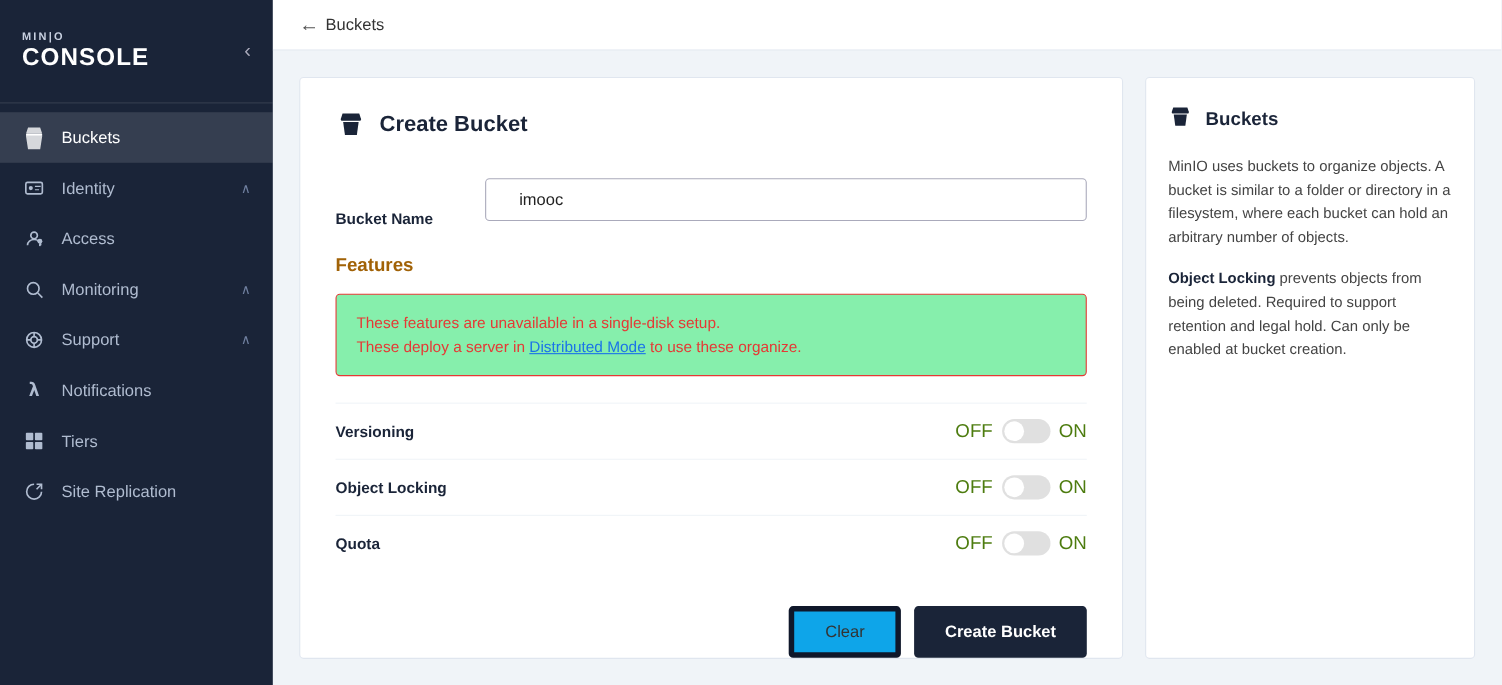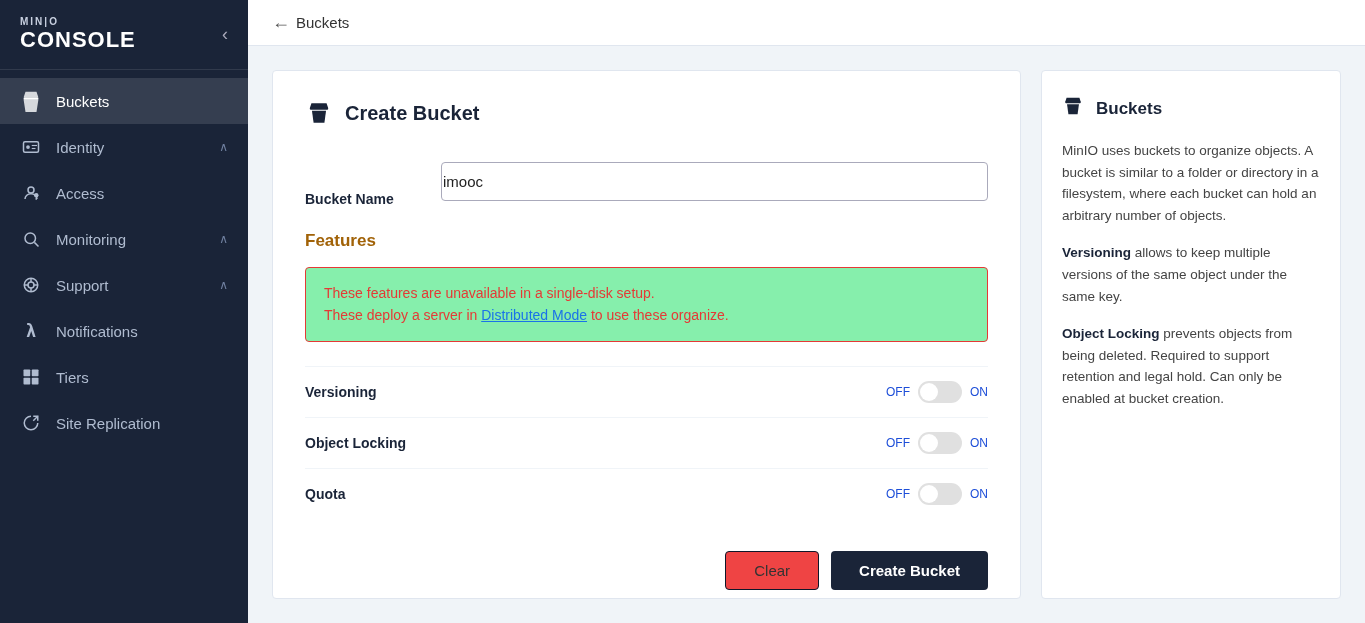--- a/index.html
+++ b/index.html
@@ -10,21 +10,21 @@
       width: 248px;
       min-width: 248px;
       background: #1a2438;
       color: #fff;
       display: flex;
       flex-direction: column;
       height: 623px;
       overflow-y: auto;
     }
     .sidebar-logo {
-      padding: 16px 20px;
+      padding: 28px 20px;
       display: flex;
       align-items: center;
       justify-content: space-between;
       border-bottom: 1px solid rgba(255,255,255,0.1);
     }
     .logo-text { display: flex; flex-direction: column; }
     .logo-mini { font-size: 10px; font-weight: 700; letter-spacing: 2px; color: #c8d0e0; }
     .logo-console { font-size: 22px; font-weight: 800; color: #fff; letter-spacing: 1px; }
     .sidebar-toggle { color: #aab; cursor: pointer; font-size: 18px; }
 
@@ -124,21 +124,21 @@
       font-weight: 600;
       color: #1a2438;
       width: 120px;
       flex-shrink: 0;
       margin-top: 36px;
     }
     .form-input {
       flex: 1;
       border: 1px solid #aab;
       border-radius: 4px;
-      padding: 10px 1px;
+      padding: 10px 30px;
       font-size: 15px;
       color: #222;
       outline: none;
     }
 
     .features-title {
       font-size: 17px;
       font-weight: 600;
       color: #a16207;
       margin-bottom: 16px;
@@ -174,22 +174,22 @@
       color: #1a2438;
       width: 160px;
     }
     .toggle-group {
       display: flex;
       align-items: center;
       gap: 8px;
       margin-left: auto;
     }
     .toggle-label {
-      font-size: 12px;
-      color: #1d4ed8;
+      font-size: 17px;
+      color: #4d7c0f;
       font-weight: 500;
     }
     .toggle-switch {
       width: 44px;
       height: 22px;
       background: #ccc;
       border-radius: 11px;
       position: relative;
       cursor: not-allowed;
       opacity: 0.6;
@@ -207,22 +207,22 @@
     }
 
     .button-row {
       display: flex;
       justify-content: flex-end;
       gap: 12px;
       margin-top: 32px;
     }
     .btn-clear {
       padding: 10px 28px;
-      border: 1px solid #0f172a;
-      background: #ef4444;
+      border: 5px solid #0f172a;
+      background: #0ea5e9;
       border-radius: 4px;
       font-size: 15px;
       font-weight: 500;
       color: #333;
       cursor: pointer;
     }
     .btn-create {
       padding: 10px 28px;
       border: none;
       background: #1a2438;
@@ -447,21 +447,18 @@
             <path d="M5.5 10l1.5 11h10l1.5-11H5.5z"></path>
           </svg>
         </span>
         <span>Buckets</span>
       </div>
 
       <p class="info-text">
         MinIO uses buckets to organize objects. A bucket is similar to a folder or directory in a filesystem, where each bucket can hold an arbitrary number of objects.
       </p>
       <p class="info-text">
-        <strong>Versioning</strong> allows to keep multiple versions of the same object under the same key.
-      </p>
-      <p class="info-text">
         <strong>Object Locking</strong> prevents objects from being deleted. Required to support retention and legal hold. Can only be enabled at bucket creation.
       </p>
     </div>
 
   </div>
 </div>
 
 </body></html>

